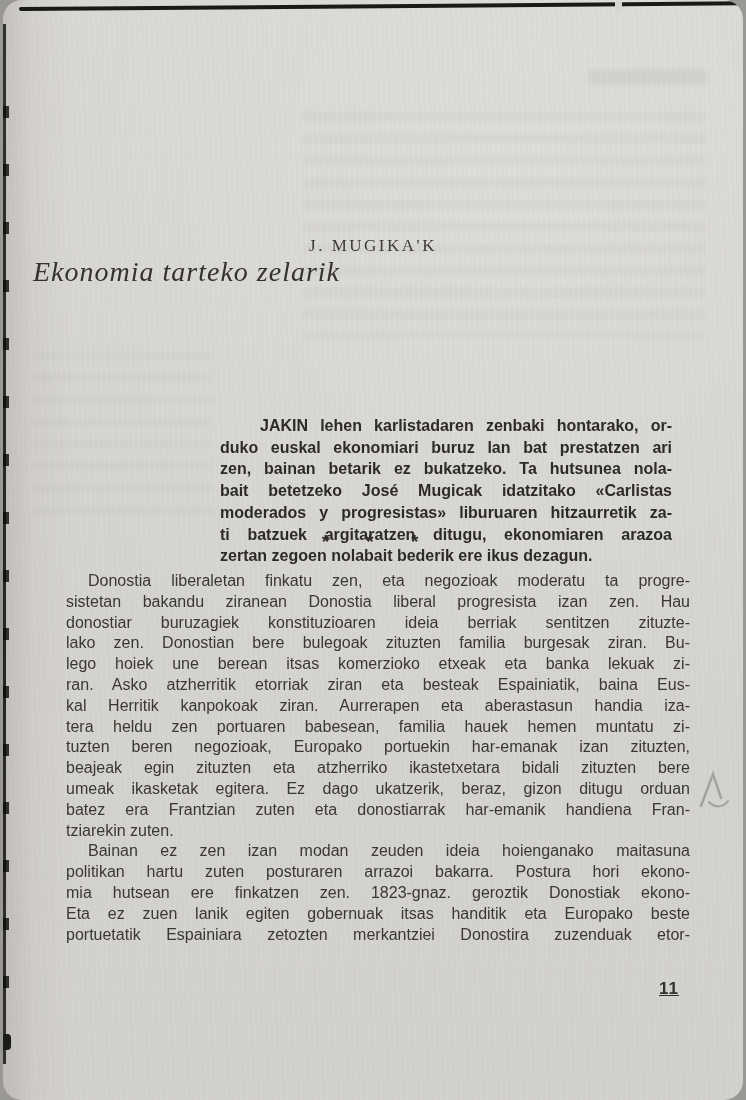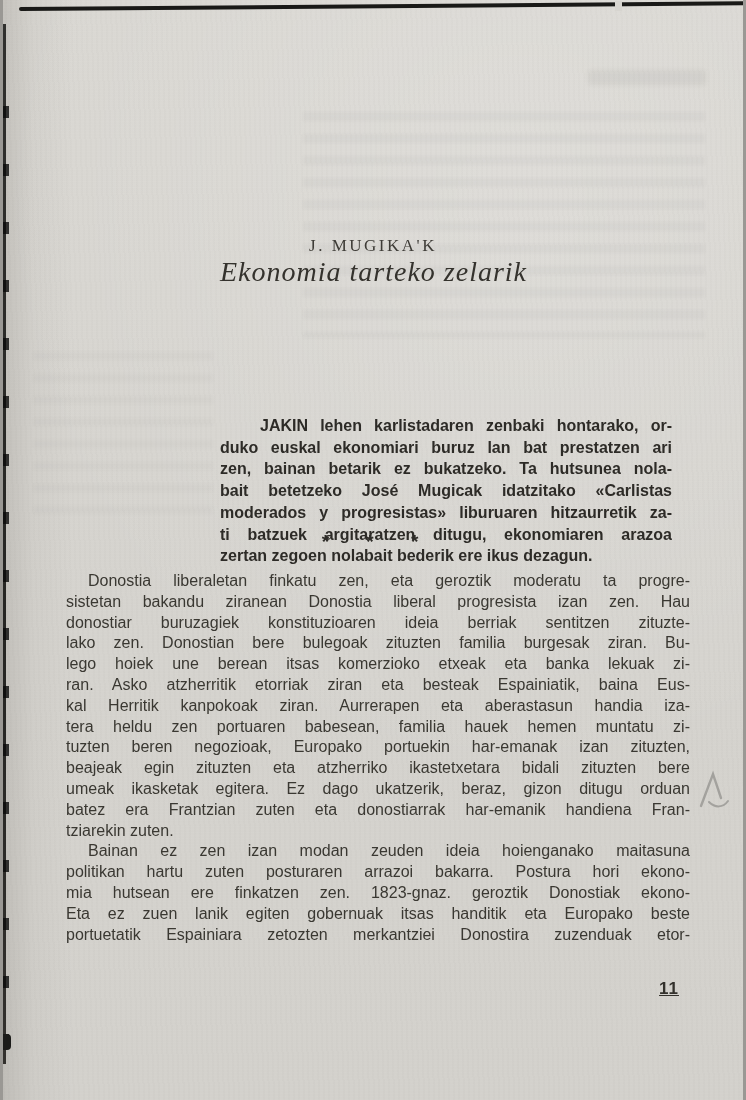--- a/index.html
+++ b/index.html
@@ -6,20 +6,21 @@
   .page{
     position:relative;
     width:740px;height:1100px;
     margin:0 auto;
     overflow:hidden;
     font-family:"Liberation Sans", sans-serif;
     background:
       radial-gradient(120% 90% at 70% 18%, rgba(255,255,255,0.16), transparent 60%),
       linear-gradient(90deg, rgba(70,65,58,0.14), rgba(70,65,58,0.04) 30px, transparent 70px),
       linear-gradient(180deg, #d9d7d2 0%, #d6d4cf 40%, #d3d1cc 100%);
+    border-radius: 19px;
   }
   
   .grain{
     position:absolute;inset:0;
     background:
       repeating-linear-gradient(0deg, rgba(255,255,255,0.02) 0 1px, transparent 1px 3px),
       repeating-linear-gradient(88deg, rgba(60,55,50,0.015) 0 2px, transparent 2px 5px);
     pointer-events:none;
   }
   
@@ -67,21 +68,20 @@
   
   .author{
     position:absolute;top:236px;left:30px;right:30px;
     text-align:center;
     font-family:"Liberation Serif", serif;
     font-size:17px;letter-spacing:2.5px;
     color:#3e3c37;
   }
   .title{
     position:absolute;top:256px;left:30px;right:29px;
-    text-align:center;
     font-family:"Liberation Serif", serif;
     font-style:italic;
     font-size:28px;letter-spacing:1px;
     color:#34322d;
   }
   .lead{
     position:absolute;top:370px;left:217px;width:452px;
     font-size:16px;font-weight:700;
     color:#2d2b27;
   }
@@ -141,21 +141,21 @@
       <div class="line">bait betetzeko José Mugicak idatzitako «Carlistas</div>
       <div class="line">moderados y progresistas» liburuaren hitzaurretik za-</div>
       <div class="line">ti batzuek argitaratzen ditugu, ekonomiaren arazoa</div>
       <div class="line">zertan zegoen nolabait bederik ere ikus dezagun.</div>
     </div>
 
   <div class="separator">* * *</div>
 
   <div class="body-block">
     <div class="para body-para">
-        <div class="line">Donostia liberaletan finkatu zen, eta geroztik moderatu ta progre-</div>
+        <div class="line">Donostia liberaletan finkatu zen, eta negozioak moderatu ta progre-</div>
         <div class="line">sistetan bakandu ziranean Donostia liberal progresista izan zen. Hau</div>
         <div class="line">donostiar buruzagiek konstituzioaren ideia berriak sentitzen zituzte-</div>
         <div class="line">lako zen. Donostian bere bulegoak zituzten familia burgesak ziran. Bu-</div>
         <div class="line">lego hoiek une berean itsas komerzioko etxeak eta banka lekuak zi-</div>
         <div class="line">ran. Asko atzherritik etorriak ziran eta besteak Espainiatik, baina Eus-</div>
         <div class="line">kal Herritik kanpokoak ziran. Aurrerapen eta aberastasun handia iza-</div>
         <div class="line">tera heldu zen portuaren babesean, familia hauek hemen muntatu zi-</div>
         <div class="line">tuzten beren negozioak, Europako portuekin har-emanak izan zituzten,</div>
         <div class="line">beajeak egin zituzten eta atzherriko ikastetxetara bidali zituzten bere</div>
         <div class="line">umeak ikasketak egitera. Ez dago ukatzerik, beraz, gizon ditugu orduan</div>

